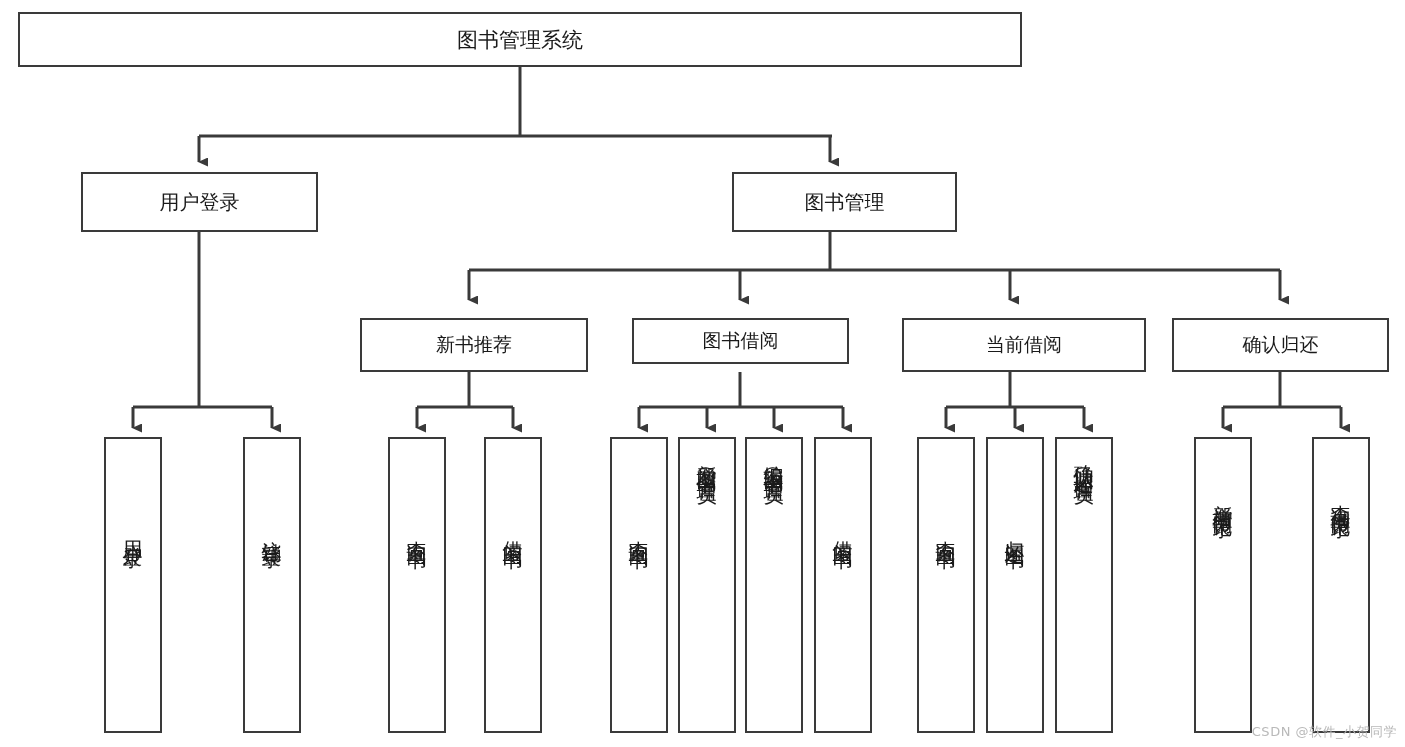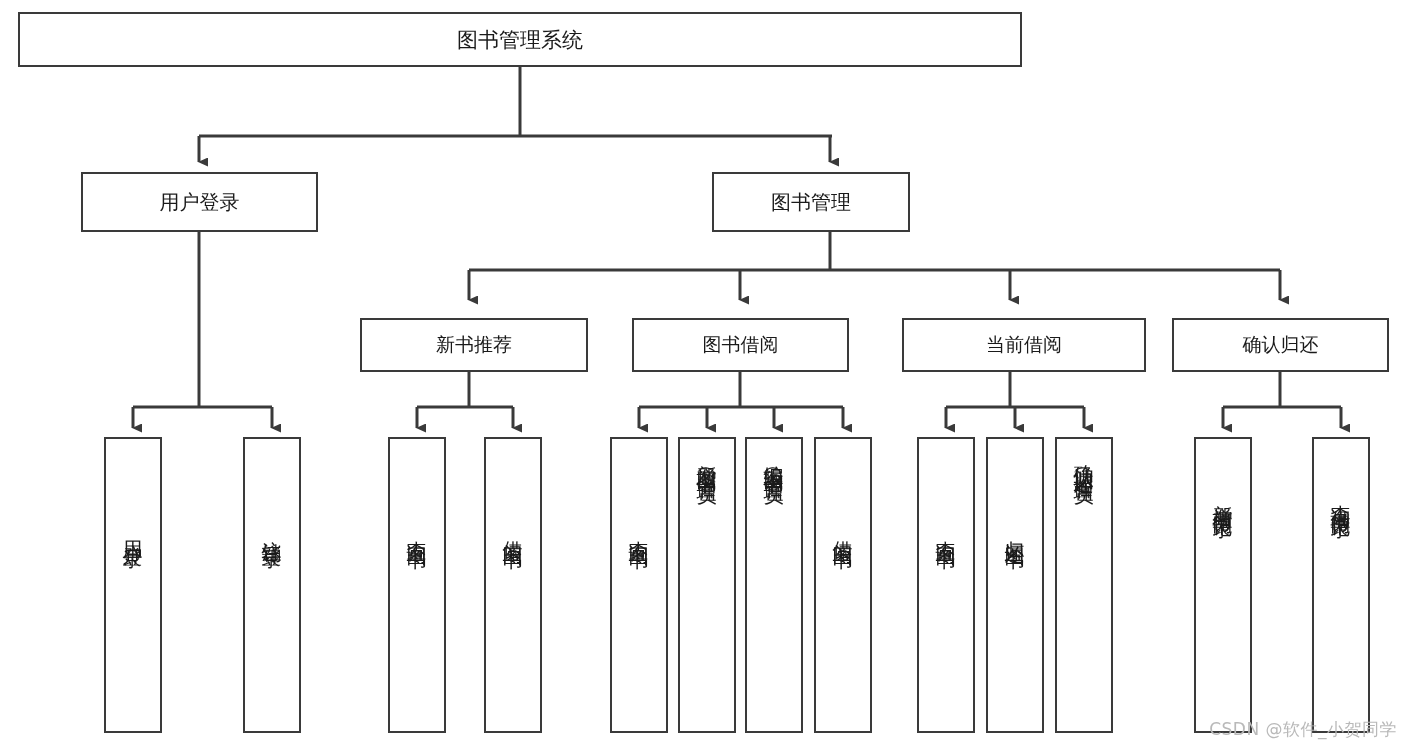--- a/index.html
+++ b/index.html
@@ -63,21 +63,21 @@
   .leaf-mid .vtext {
     margin-top: 42px;
   }
   .leaf-tall .vtext {
     margin-top: 2px;
   }
   .watermark {
     position: absolute;
     right: 8px;
     bottom: 6px;
-    font-size: 17px;
+    font-size: 13px;
     color: #b9b9b9;
     white-space: nowrap;
     letter-spacing: 0.5px;
   }
 </style>
 </head>
 <body>
 
 <div id="canvas">
 
@@ -127,24 +127,24 @@
       <path d="M1280,372 L1280,407"></path>
       <path d="M1223,407 L1341,407"></path>
       <path d="M1223,407 L1223,428" marker-end="url(#arrowhead)"></path>
       <path d="M1341,407 L1341,428" marker-end="url(#arrowhead)"></path>
     </g>
   </svg>
 
   <div class="node root" style="left:18px; top:12px; width:1004px; height:55px;">图书管理系统</div>
 
   <div class="node level1" style="left:81px; top:172px; width:237px; height:60px;">用户登录</div>
-  <div class="node level1" style="left:712px; top:172px; width:198px; height:60px;">图书管理</div>
+  <div class="node level1" style="left:732px; top:172px; width:225px; height:60px;">图书管理</div>
 
   <div class="node level2" style="left:360px; top:318px; width:228px; height:54px;">新书推荐</div>
-  <div class="node level2" style="left:632px; top:318px; width:217px; height:54px;">图书借阅</div>
+  <div class="node level2" style="left:632px; top:318px; width:217px; height:46px;">图书借阅</div>
   <div class="node level2" style="left:902px; top:318px; width:244px; height:54px;">当前借阅</div>
   <div class="node level2" style="left:1172px; top:318px; width:217px; height:54px;">确认归还</div>
 
   <div class="node leaf leaf-short" style="left:104px; top:437px; width:58px; height:296px;">
     <span class="vtext">用户登录</span>
   </div>
   <div class="node leaf leaf-short" style="left:243px; top:437px; width:58px; height:296px;">
     <span class="vtext">注销登录</span>
   </div>
 

